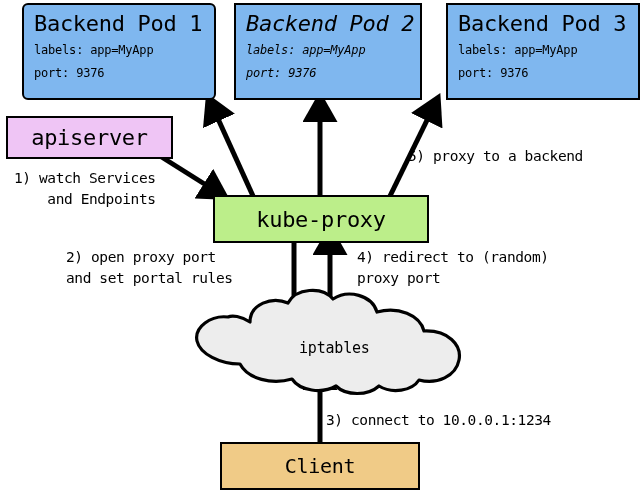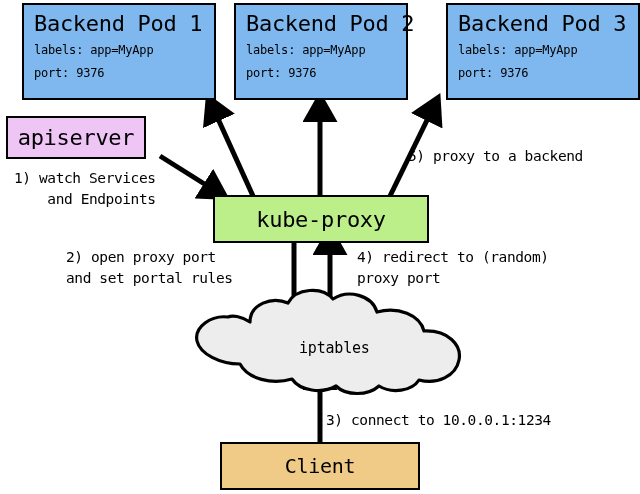--- a/index.html
+++ b/index.html
@@ -141,39 +141,39 @@
              C 456,376 437,385 419,380
              C 412,391 392,394 379,386
              C 368,396 346,396 336,386
              C 322,394 300,391 292,379
              C 272,385 248,379 240,364
              C 220,364 200,354 197,341
              C 194,327 211,315 228,317
              C 232,315 241,316 250,322 Z" fill="#EDEDED" stroke="#000000" stroke-width="3.2" stroke-linejoin="round"></path>
   </svg>
 
-  <div class="node pod" style="left:22px; top:3px; width:194px; height:97px;">
+  <div class="node pod" style="left:22px; top:3px; width:194px; height:97px;border-radius:6px;">
     <div class="pod-title">Backend Pod 1</div>
     <div class="pod-line">labels: app=MyApp</div>
     <div class="pod-line">port: 9376</div>
   </div>
 
-  <div class="node pod" style="left:234px; top:3px; width:174px; height:97px;">
+  <div class="node pod" style="left:234px; top:3px; width:188px; height:97px;font-style:italic;">
     <div class="pod-title">Backend Pod 2</div>
     <div class="pod-line">labels: app=MyApp</div>
     <div class="pod-line">port: 9376</div>
   </div>
 
   <div class="node pod" style="left:446px; top:3px; width:194px; height:97px;">
     <div class="pod-title">Backend Pod 3</div>
     <div class="pod-line">labels: app=MyApp</div>
     <div class="pod-line">port: 9376</div>
   </div>
 
-  <div class="node apiserver" style="left:6px; top:116px; width:140px; height:43px;">
+  <div class="node apiserver" style="left:6px; top:116px; width:167px; height:43px;">
     <span class="apiserver-label">apiserver</span>
   </div>
 
   <div class="node kubeproxy" style="left:213px; top:195px; width:216px; height:48px;">
     <span class="kubeproxy-label">kube-proxy</span>
   </div>
 
   <div class="cloud-text" style="left:275px; top:339px;">iptables</div>
 
   <div class="node client" style="left:220px; top:442px; width:200px; height:48px;">

